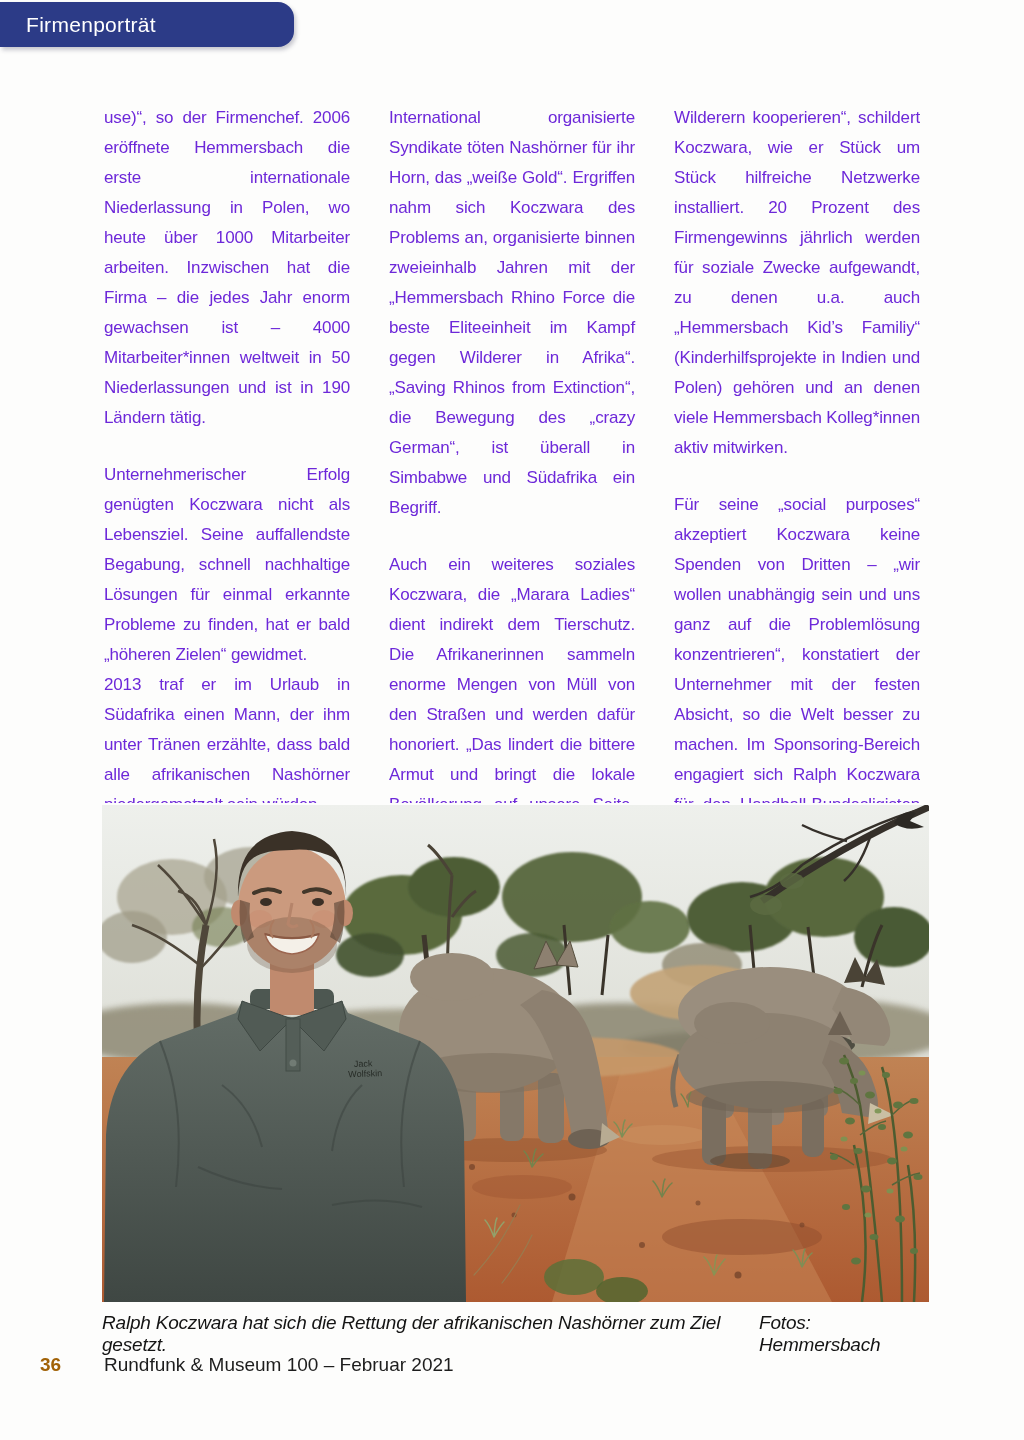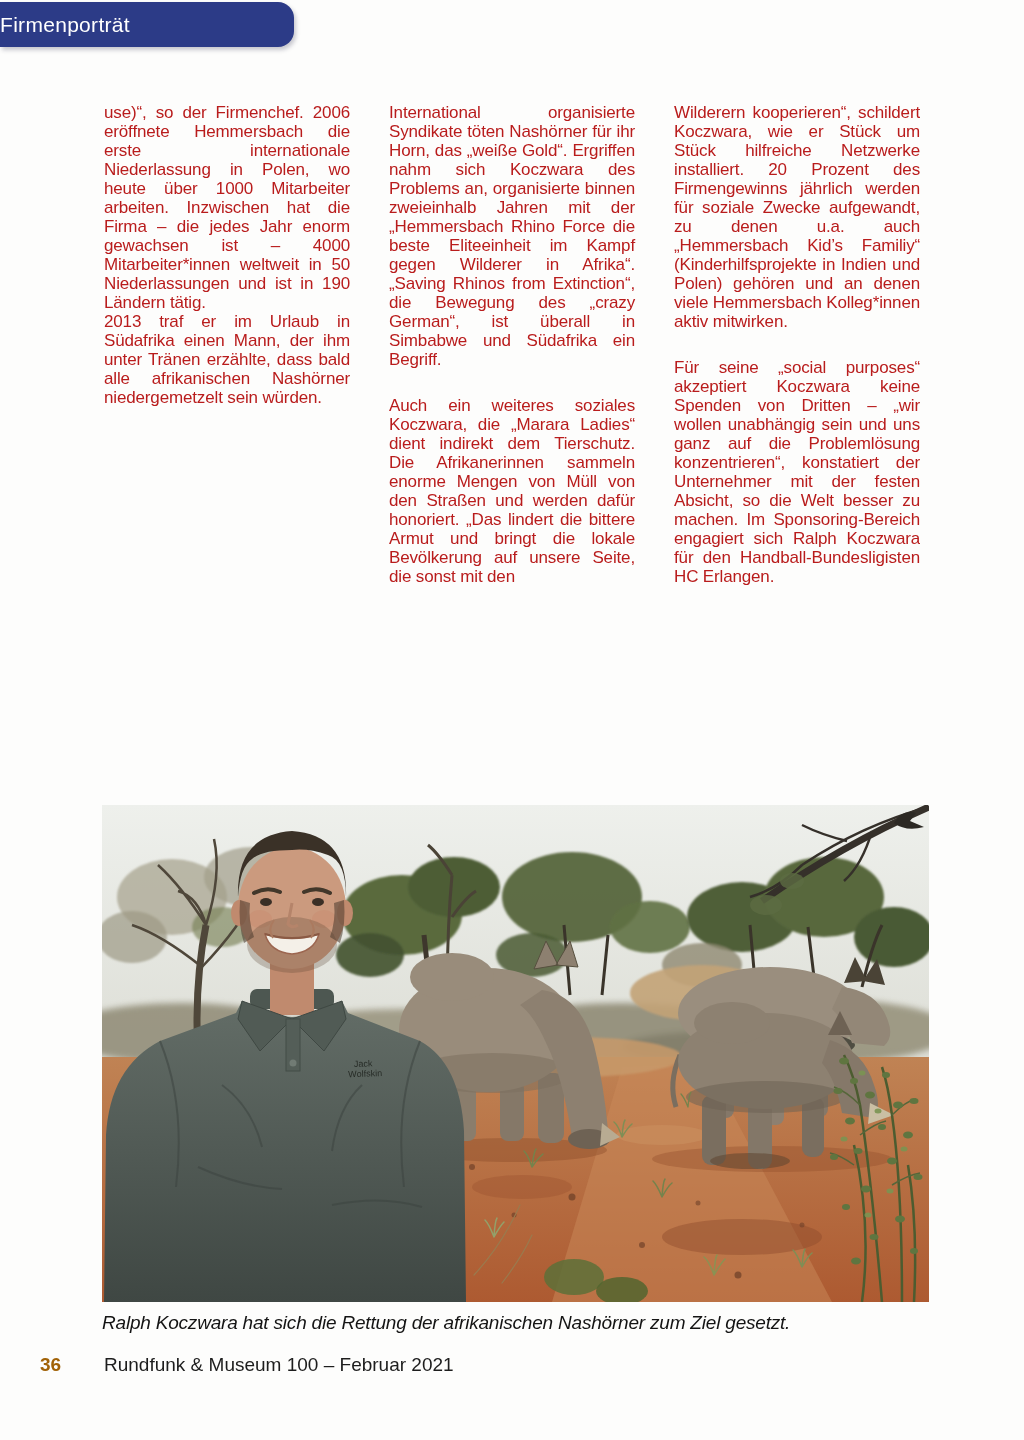--- a/index.html
+++ b/index.html
@@ -5,32 +5,32 @@
   html,body{margin:0;padding:0;}
   body{
     width:1024px;height:1440px;position:relative;background:#fdfdfc;
     font-family:"Liberation Sans",sans-serif;color:#1d1d1d;overflow:hidden;
   }
   
   .header-tab{
     position:absolute;left:0;top:2px;width:294px;height:45px;
     background:#2c3b87;border-radius:0 16px 16px 0;
     box-shadow:2px 3px 4px rgba(40,40,70,.25);
-    color:#ffffff;font-size:21px;line-height:45px;
+    color:#ffffff;font-size:21px;line-height:45px;padding-left:26px;
     letter-spacing:.3px;box-sizing:border-box;
   }
   
   .text-columns{
     position:absolute;left:104px;top:103px;width:816px;height:700px;
     display:flex;gap:39px;overflow:hidden;
   }
   .col{width:246px;flex:0 0 246px;}
   .col p{
-    margin:0;font-size:17px;line-height:19px;letter-spacing:-.15px;
-    text-align:justify;hyphens:auto;-webkit-hyphens:auto;color:#b91c1c;
+    margin:0;font-size:17px;line-height:30px;letter-spacing:-.15px;
+    text-align:justify;hyphens:auto;-webkit-hyphens:auto;color:#6d28d9;
   }
   .col p + p{margin-top:27px;}
   .col p.no-gap{margin-top:0;}
   
   .photo-wrap{position:absolute;left:102px;top:805px;width:827px;height:497px;}
   .photo-wrap svg{display:block;}
   
   .caption-row{
     position:absolute;left:102px;top:1312px;width:827px;
     display:flex;justify-content:space-between;align-items:flex-start;
@@ -43,20 +43,21 @@
 </head>
 <body>
 
 <div class="header-tab">
   <span>Firmenporträt</span>
 </div>
 
 <div class="text-columns">
   <div class="col">
     <p>use)“, so der Firmenchef. 2006 eröffnete Hemmersbach die erste internationale Niederlassung in Polen, wo heute über 1000 Mitarbeiter arbeiten. Inzwischen hat die Firma – die jedes Jahr enorm gewachsen ist – 4000 Mitarbeiter*innen weltweit in 50 Niederlassungen und ist in 190 Ländern tätig.</p>
+    <p>Unternehmerischer Erfolg genügten Koczwara nicht als Lebensziel. Seine auffallendste Begabung, schnell nachhaltige Lösungen für einmal erkannte Probleme zu finden, hat er bald „höheren Zielen“ gewidmet.</p>
     <p class="no-gap">2013 traf er im Urlaub in Südafrika einen Mann, der ihm unter Tränen erzählte, dass bald alle afrikanischen Nashörner niedergemetzelt sein würden.</p>
   </div>
   <div class="col">
     <p>International organisierte Syndikate töten Nashörner für ihr Horn, das „weiße Gold“. Ergriffen nahm sich Koczwara des Problems an, organisierte binnen zweieinhalb Jahren mit der „Hemmersbach Rhino Force die beste Eliteeinheit im Kampf gegen Wilderer in Afrika“. „Saving Rhinos from Extinction“, die Bewegung des „crazy German“, ist überall in Simbabwe und Südafrika ein Begriff.</p>
     <p>Auch ein weiteres soziales Koczwara, die „Marara Ladies“ dient indirekt dem Tierschutz. Die Afrikanerinnen sammeln enorme Mengen von Müll von den Straßen und werden dafür honoriert. „Das lindert die bittere Armut und bringt die lokale Bevölkerung auf unsere Seite, die sonst mit den</p>
   </div>
   <div class="col">
     <p>Wilderern kooperieren“, schildert Koczwara, wie er Stück um Stück hilfreiche Netzwerke installiert. 20 Prozent des Firmengewinns jährlich werden für soziale Zwecke aufgewandt, zu denen u.a. auch „Hemmersbach Kid’s Familiy“ (Kinderhilfsprojekte in Indien und Polen) gehören und an denen viele Hemmersbach Kolleg*innen aktiv mitwirken.</p>
     <p>Für seine „social purposes“ akzeptiert Koczwara keine Spenden von Dritten – „wir wollen unabhängig sein und uns ganz auf die Problemlösung konzentrieren“, konstatiert der Unternehmer mit der festen Absicht, so die Welt besser zu machen. Im Sponsoring-Bereich engagiert sich Ralph Koczwara für den Handball-Bundesligisten HC Erlangen.</p>
   </div>
@@ -277,16 +278,17 @@
           <ellipse cx="802" cy="344" rx="3.5" ry="2.5"></ellipse>
       <ellipse cx="766" cy="410" rx="3.5" ry="2.5"></ellipse>
           <ellipse cx="788" cy="386" rx="3.5" ry="2.5"></ellipse>
     </g>
   </g>
 </svg>
 </div>
 
 <div class="caption-row">
   <span>Ralph Koczwara hat sich die Rettung der afrikanischen Nashörner zum Ziel gesetzt.</span>
+  <span>Fotos: Hemmersbach</span>
 </div>
 
 <span class="page-number">36</span>
 <span class="footer-issue">Rundfunk &amp; Museum 100 – Februar 2021</span>
 
 </body></html>

